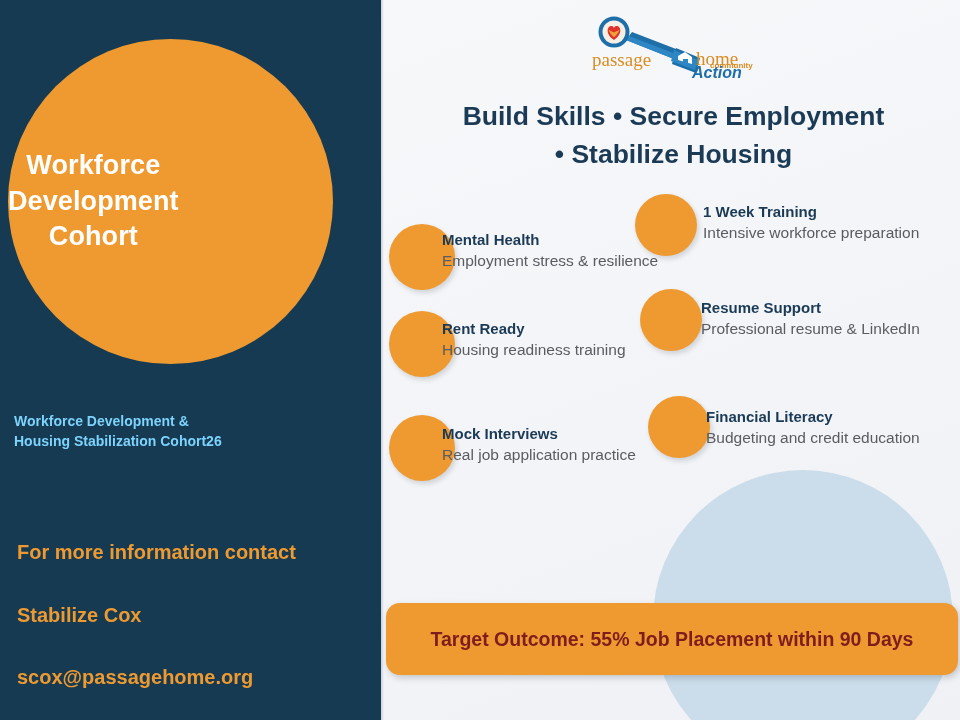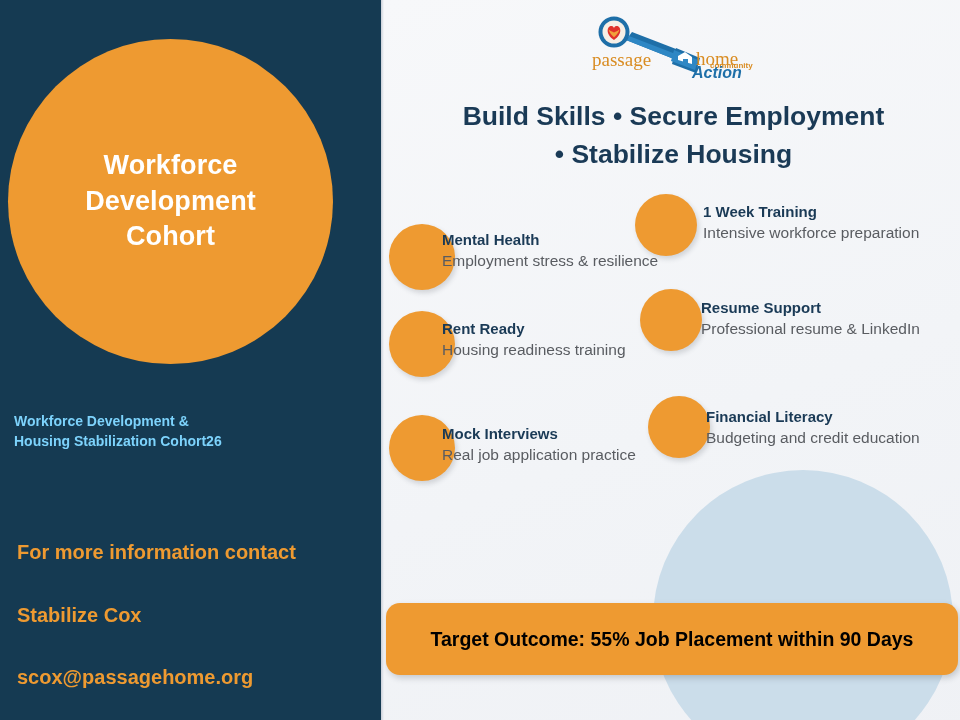--- a/index.html
+++ b/index.html
@@ -30,21 +30,21 @@
   #hero-circle {
     position: absolute;
     left: 8px;
     top: 39px;
     width: 325px;
     height: 325px;
     border-radius: 50%;
     background: #EE9A31;
     display: flex;
     align-items: center;
-    justify-content: center;
+    justify-content: flex-start;
   }
   #hero-circle-text {
     color: #ffffff;
     font-size: 27px;
     font-weight: bold;
     line-height: 1.32;
     text-align: center;
     white-space: pre-line;
     letter-spacing: 0.1px;
   }
@@ -155,21 +155,21 @@
     width: 572px;
     height: 72px;
     border-radius: 14px;
     background: #EE9A31;
     box-shadow: 2px 3px 6px rgba(40,50,60,0.22);
     display: flex;
     align-items: center;
     justify-content: center;
   }
   #outcome-banner-text {
-    color: #000000;
+    color: #7f1d1d;
     font-size: 19.5px;
     font-weight: bold;
     white-space: nowrap;
   }
 </style>
 </head>
 <body>
 
 <div id="slide">
 

